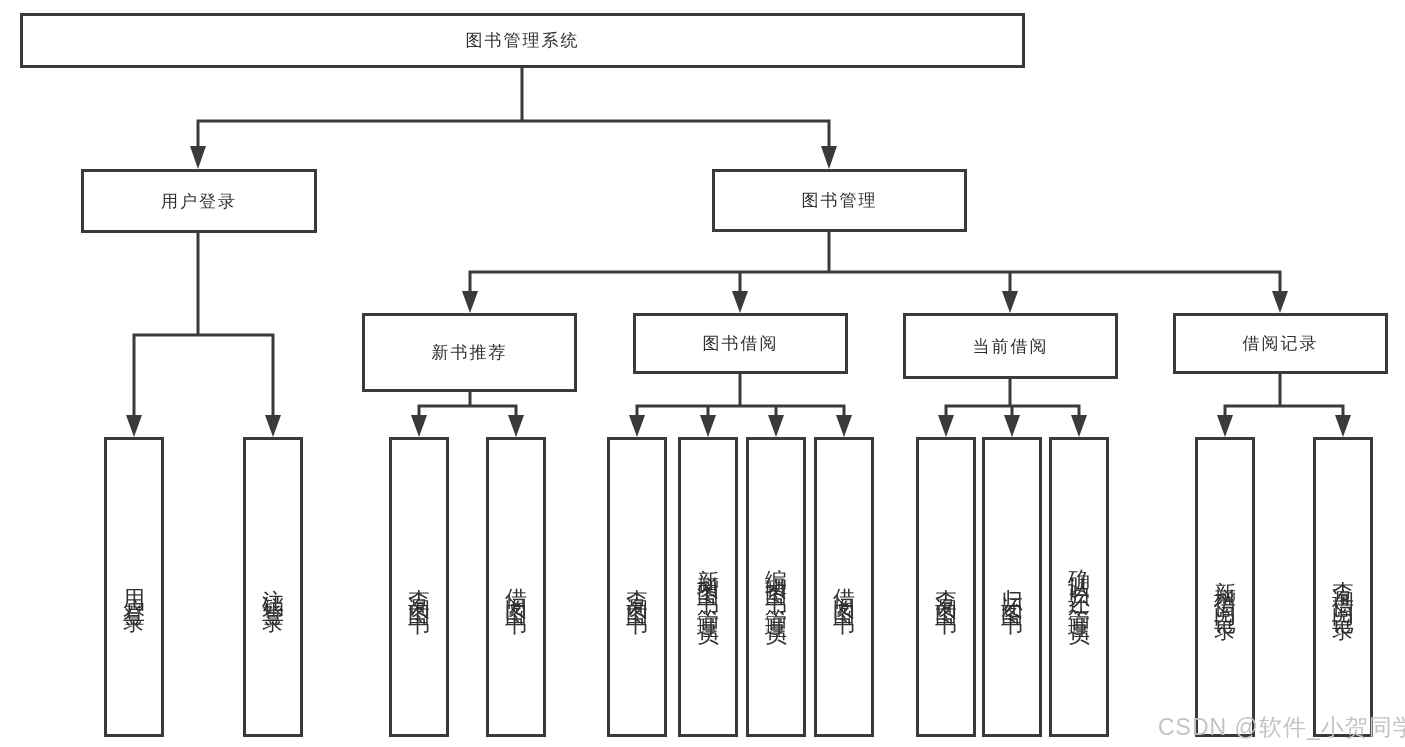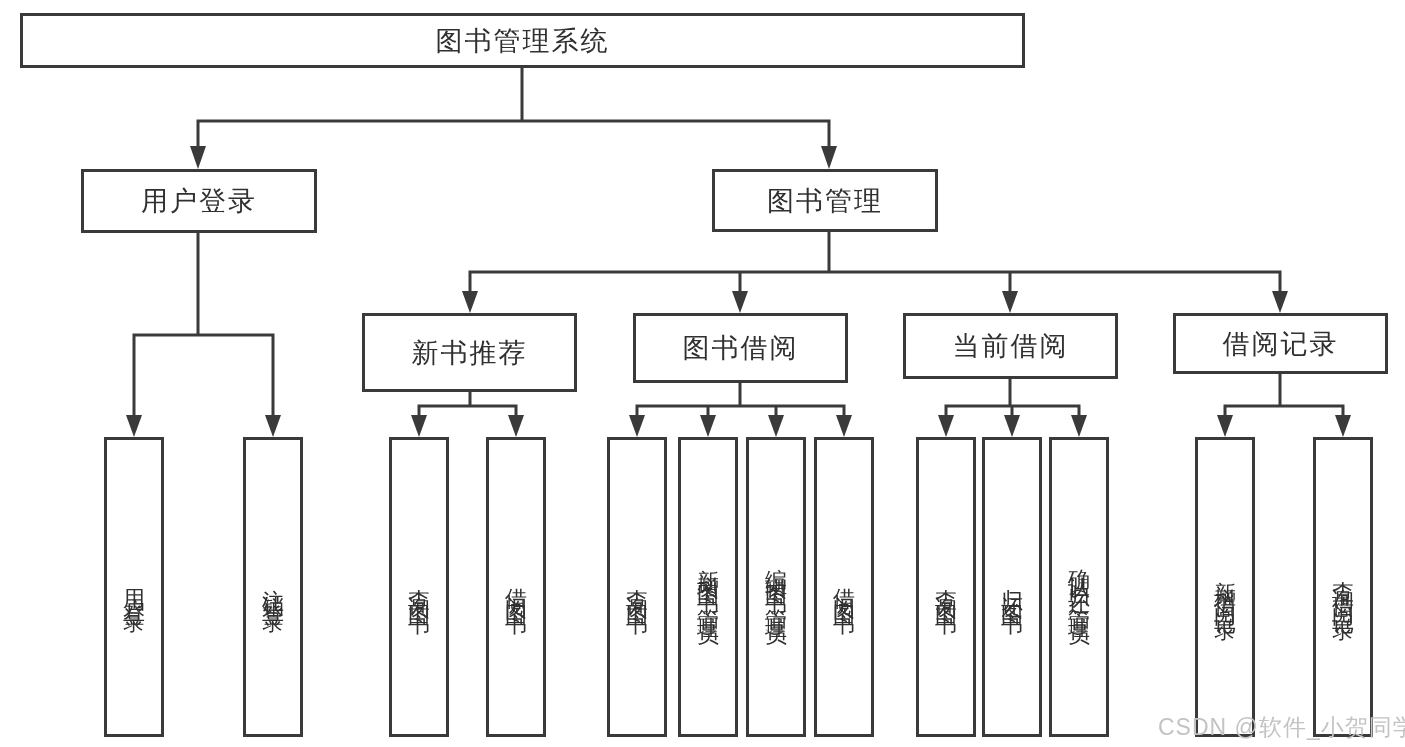--- a/index.html
+++ b/index.html
@@ -6,21 +6,21 @@
   .stage{
     position:relative;width:1405px;height:747px;background:#ffffff;
     font-family:"Liberation Sans","DejaVu Sans",sans-serif;overflow:hidden;
   }
   .wires{position:absolute;left:0;top:0;z-index:0;}
   .box{
     position:absolute;box-sizing:border-box;background:#ffffff;
     border:3px solid #3a3a3a;display:flex;align-items:center;justify-content:center;
     color:#303030;z-index:1;
   }
-  .hlabel{font-size:27px;letter-spacing:2px;white-space:nowrap;}
+  .hlabel{font-size:17px;letter-spacing:2px;white-space:nowrap;}
   .vlabel{
     writing-mode:vertical-rl;text-orientation:mixed;
     font-size:22px;letter-spacing:8px;line-height:1;
   }
   .watermark{
     position:absolute;left:1158px;top:712px;z-index:3;
     font-size:23px;color:#c3c3c3;letter-spacing:1px;white-space:nowrap;
   }
 </style>
 </head>
@@ -60,28 +60,28 @@
     </g>
   </svg>
 
   <div class="box" style="left:20px;top:13px;width:1005px;height:55px">
     <span class="hlabel">图书管理系统</span>
   </div>
 
   <div class="box" style="left:81px;top:169px;width:236px;height:64px">
     <span class="hlabel">用户登录</span>
   </div>
-  <div class="box" style="left:712px;top:169px;width:226px;height:63px">
+  <div class="box" style="left:712px;top:169px;width:255px;height:63px">
     <span class="hlabel">图书管理</span>
   </div>
 
   <div class="box" style="left:362px;top:313px;width:215px;height:79px">
     <span class="hlabel">新书推荐</span>
   </div>
-  <div class="box" style="left:633px;top:313px;width:215px;height:70px">
+  <div class="box" style="left:633px;top:313px;width:215px;height:61px">
     <span class="hlabel">图书借阅</span>
   </div>
   <div class="box" style="left:903px;top:313px;width:215px;height:66px">
     <span class="hlabel">当前借阅</span>
   </div>
   <div class="box" style="left:1173px;top:313px;width:215px;height:61px">
     <span class="hlabel">借阅记录</span>
   </div>
 
   <div class="box" style="left:104px;top:437px;width:60px;height:300px">

